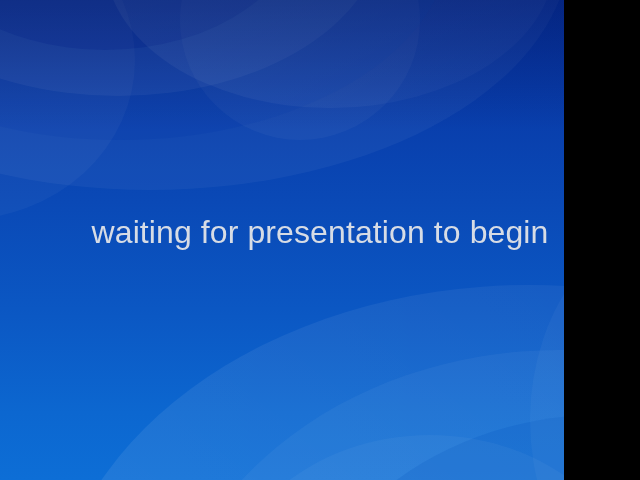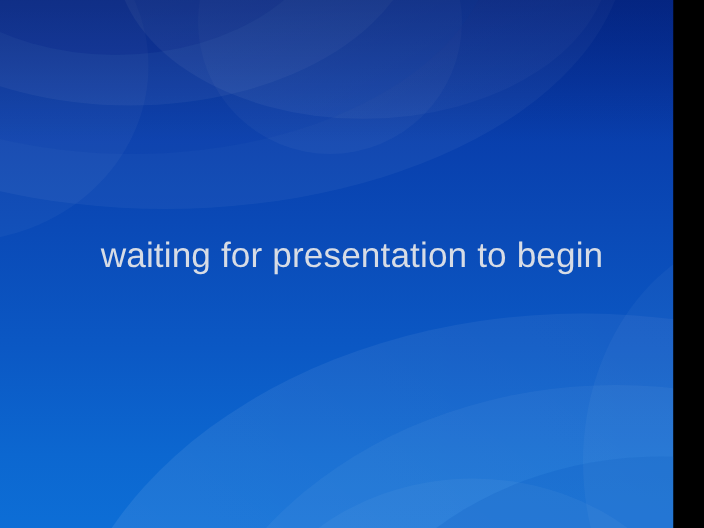--- a/index.html
+++ b/index.html
@@ -7,21 +7,21 @@
     margin: 0;
     padding: 0;
     background: #000;
   }
   body {
     font-family: "Liberation Sans", sans-serif;
   }
 
   .slide {
     position: relative;
-    width: 612px;
+    width: 564px;
     height: 480px;
     overflow: hidden;
     background: linear-gradient(
         to bottom,
         #062f9e 0%,
         #083aa8 18%,
         #0a49b6 42%,
         #0b58c4 66%,
         #0c67d0 86%,
         #0d6ed6 100%);

